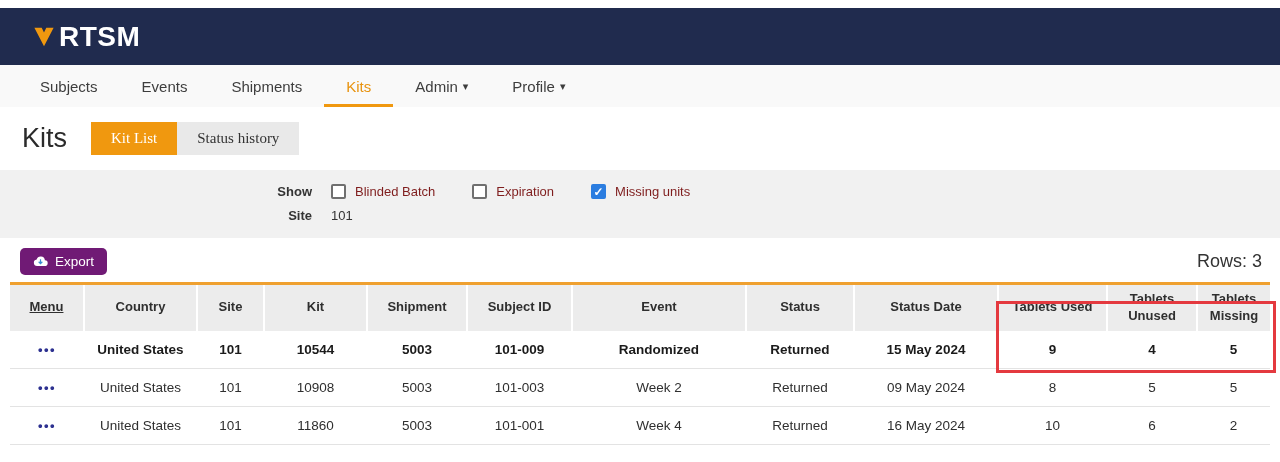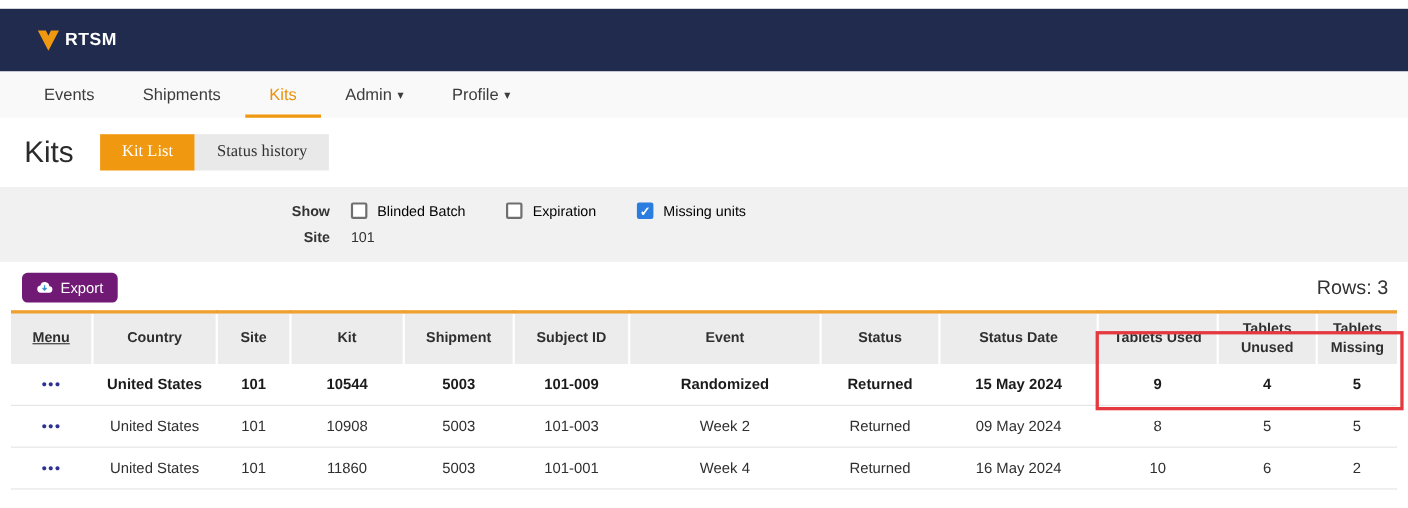--- a/index.html
+++ b/index.html
@@ -7,21 +7,21 @@
     width:1280px;height:462px;position:relative;overflow:hidden;
     background:#ffffff;font-family:"Liberation Sans",sans-serif;color:#2f2f2f;
   }
   
   .topbar{
     margin-top:8px;height:57px;background:#202b4e;
     display:flex;align-items:center;padding-left:33px;box-sizing:border-box;
   }
   .logo{display:flex;align-items:center;gap:4px;}
   .logo-v{width:22px;height:22px;display:block;}
-  .logo-text{color:#ffffff;font-size:16px;font-weight:bold;letter-spacing:.5px;}
+  .logo-text{color:#ffffff;font-size:28px;font-weight:bold;letter-spacing:.5px;}
   
   .mainnav{
     height:42px;background:#f9f9f9;display:flex;align-items:stretch;
     padding-left:18px;box-sizing:border-box;
   }
   .nav-item{
     display:flex;align-items:center;padding:0 22px;font-size:15px;color:#3d3d3d;
     cursor:pointer;white-space:nowrap;
   }
   .nav-item.active{color:#e8930f;box-shadow:inset 0 -3px 0 #f0980f;}
@@ -29,31 +29,31 @@
   
   .head-row{display:flex;align-items:center;margin:15px 0 0 22px;gap:24px;}
   .page-title{font-size:27px;font-weight:400;color:#2b2b2b;margin:0;}
   .seg{display:flex;}
   .seg-btn{
     font-family:Liberation Serif, serif;font-size:15px;padding:8px 20px;border:none;cursor:pointer;
     background:#e9e9e9;color:#333;
   }
   .seg-btn.active{background:#f0980f;color:#fff;}
   
-  .filter-band{margin-top:15px;background:#f1f1f1;padding:9px 4px 10px;}
+  .filter-band{margin-top:15px;background:#f1f1f1;padding:9px 16px 10px;}
   .f-row{display:flex;align-items:center;min-height:23px;margin:1px 0;}
   .f-label{width:296px;text-align:right;font-weight:bold;font-size:13px;color:#333;flex:none;}
   .f-content{display:flex;align-items:center;margin-left:19px;font-size:13px;color:#333;}
   .cb-group{display:flex;align-items:center;margin-right:37px;cursor:pointer;}
   .cb-box{
     width:15px;height:15px;border:2px solid #6f6f6f;border-radius:2px;background:#fff;
     box-sizing:border-box;display:flex;align-items:center;justify-content:center;flex:none;
   }
   .cb-box.checked{background:#2b7de0;border-color:#2b7de0;color:#fff;font-size:12px;font-weight:bold;line-height:1;}
-  .cb-label{margin-left:9px;font-size:13px;color:#000000;}
+  .cb-label{margin-left:9px;font-size:13px;color:#7f1d1d;}
   .select{
     width:158px;height:23px;border:1px solid #767676;border-radius:4px;background:#fff;
     display:flex;align-items:center;justify-content:space-between;
     padding:0 8px;box-sizing:border-box;font-size:13px;color:#222;cursor:pointer;
   }
   .select + .select{margin-left:6px;}
   .plus-btn{
     margin-left:16px;font-size:20px;color:#222;background:none;border:none;cursor:pointer;
     line-height:1;padding:0;font-family:inherit;
   }
@@ -95,20 +95,21 @@
 <header class="topbar">
   <div class="logo">
     <svg class="logo-v" viewBox="0 0 24 24">
       <path d="M1.5 2 L9.5 2 L12 7.2 L14.5 2 L22.5 2 L12 22 Z" fill="#f0980f"></path>
     </svg>
     <span class="logo-text">RTSM</span>
   </div>
 </header>
 
 <nav class="mainnav">
+    <div class="nav-item">Subjects</div>
     <div class="nav-item">Events</div>
     <div class="nav-item">Shipments</div>
     <div class="nav-item active">Kits</div>
     <div class="nav-item">Admin<span class="caret">▾</span></div>
     <div class="nav-item">Profile<span class="caret">▾</span></div>
   </nav>
 
 <div class="head-row">
   <h1 class="page-title">Kits</h1>
   <div class="seg">

